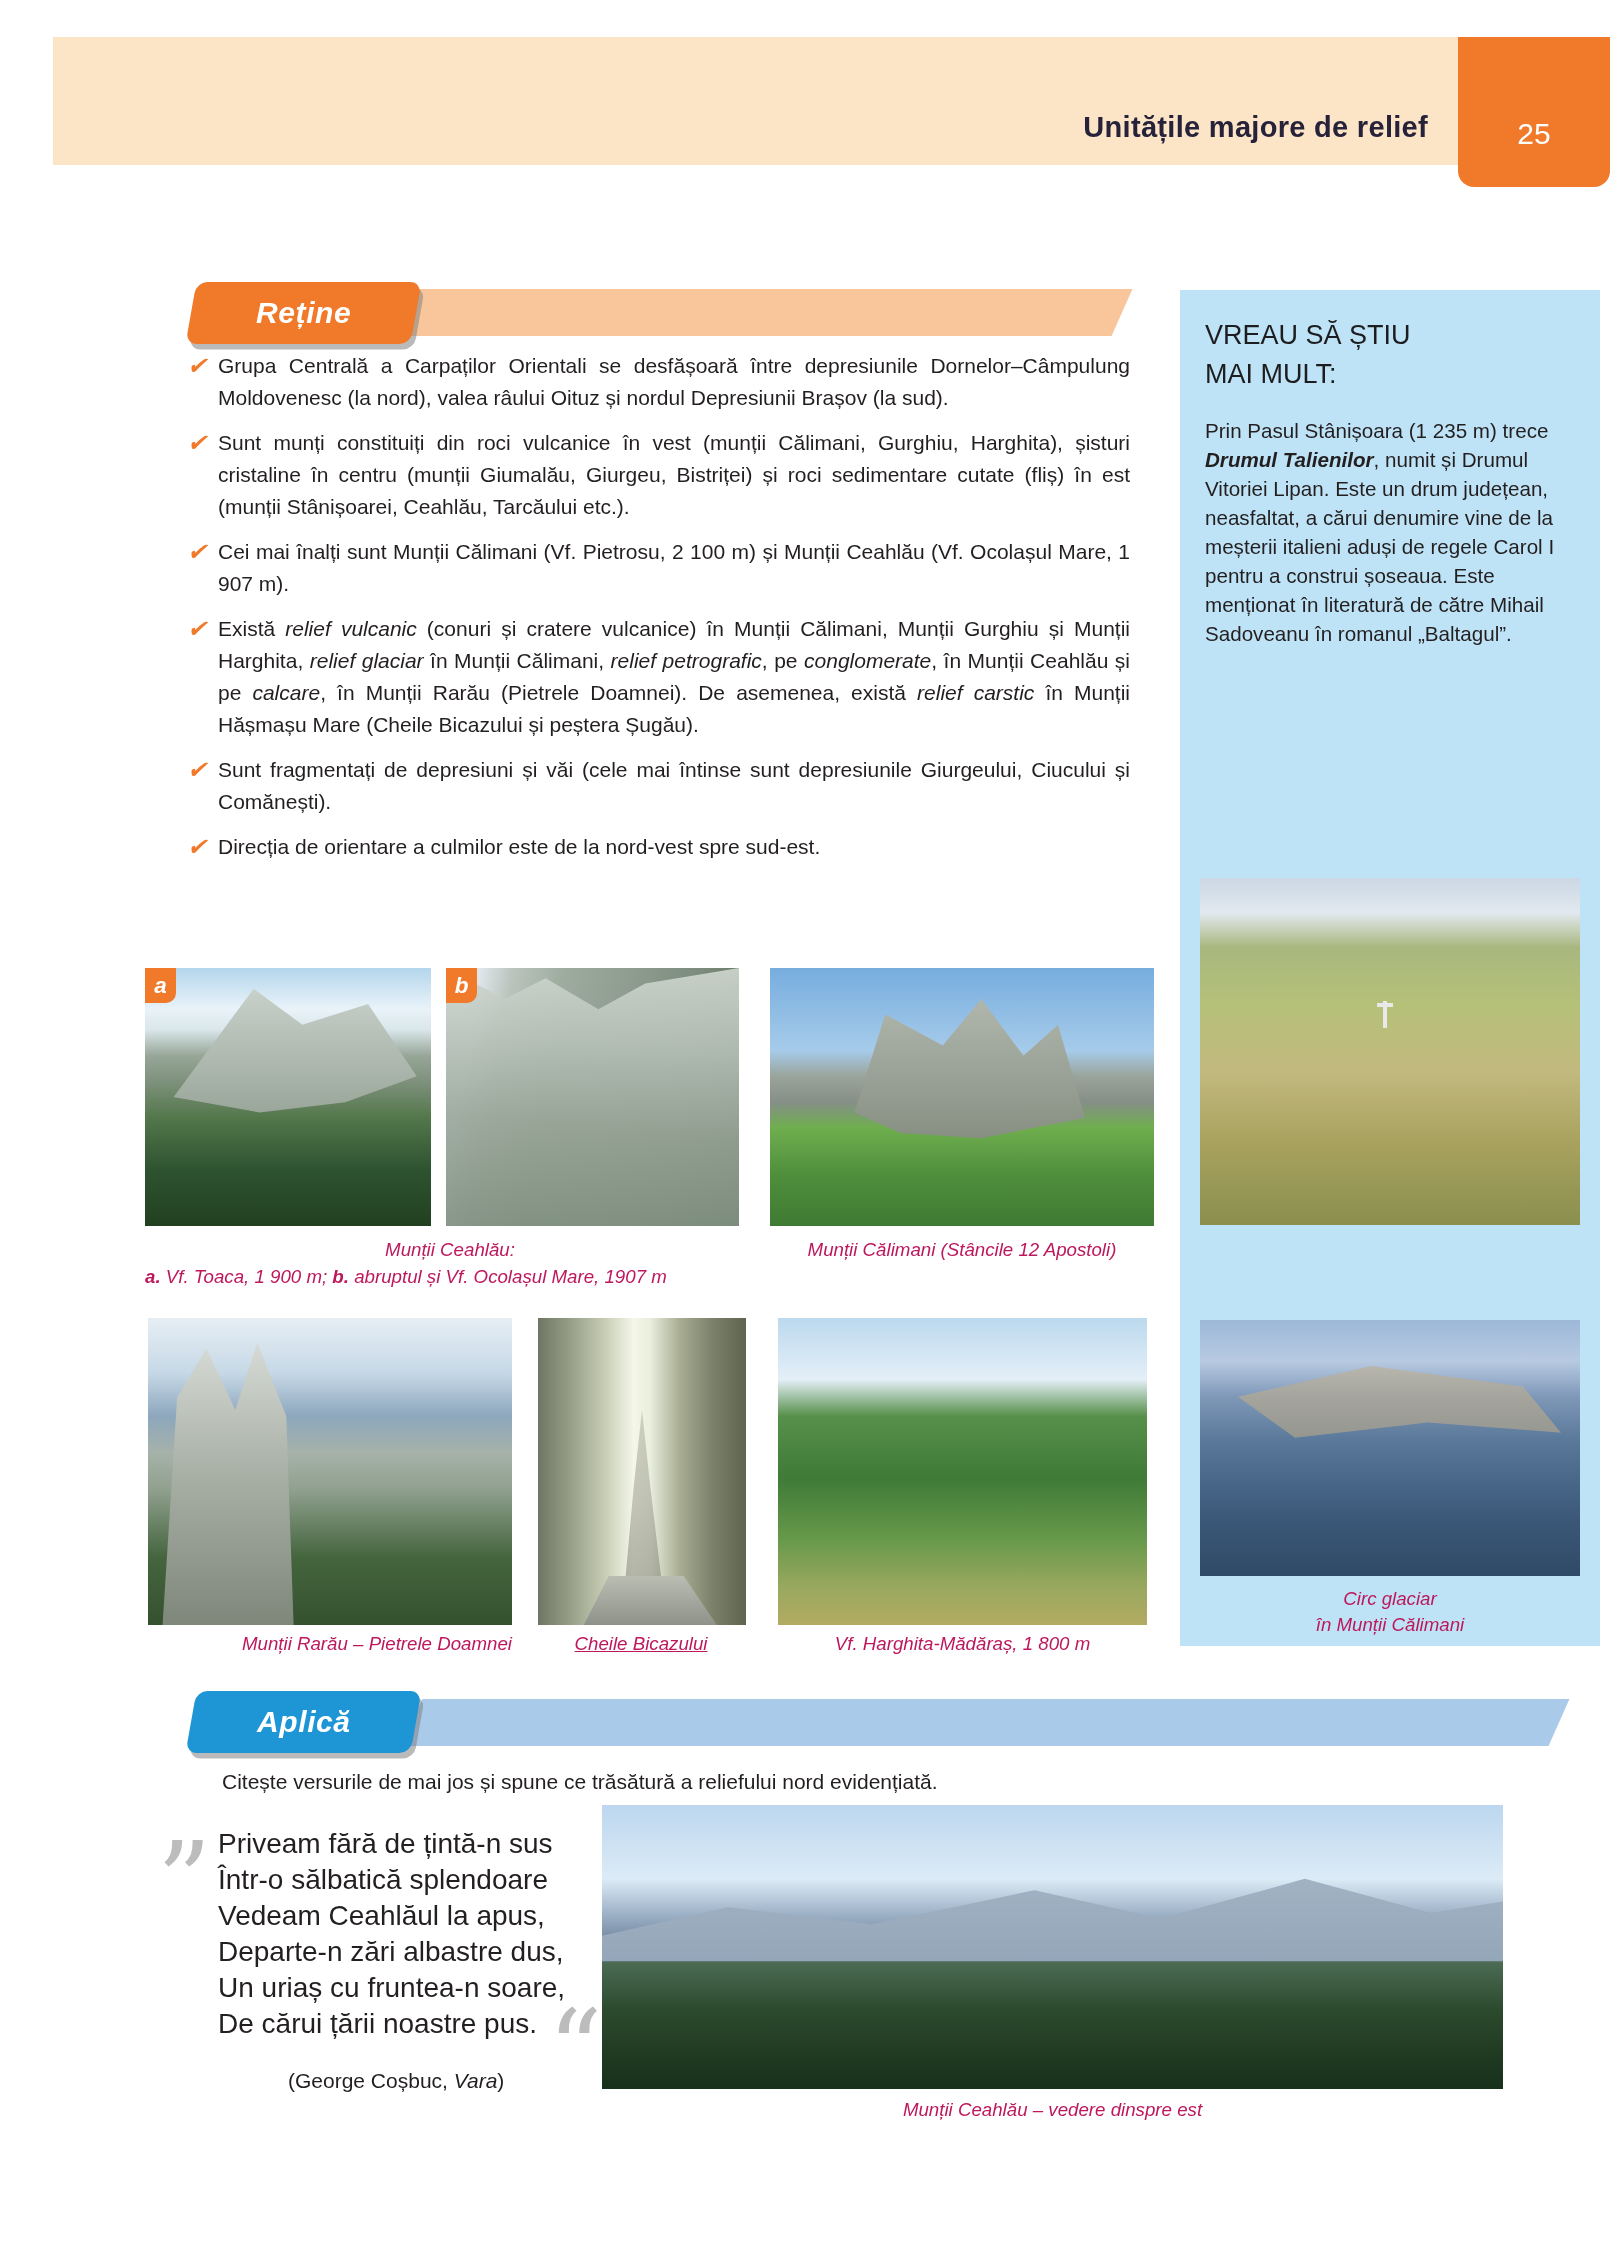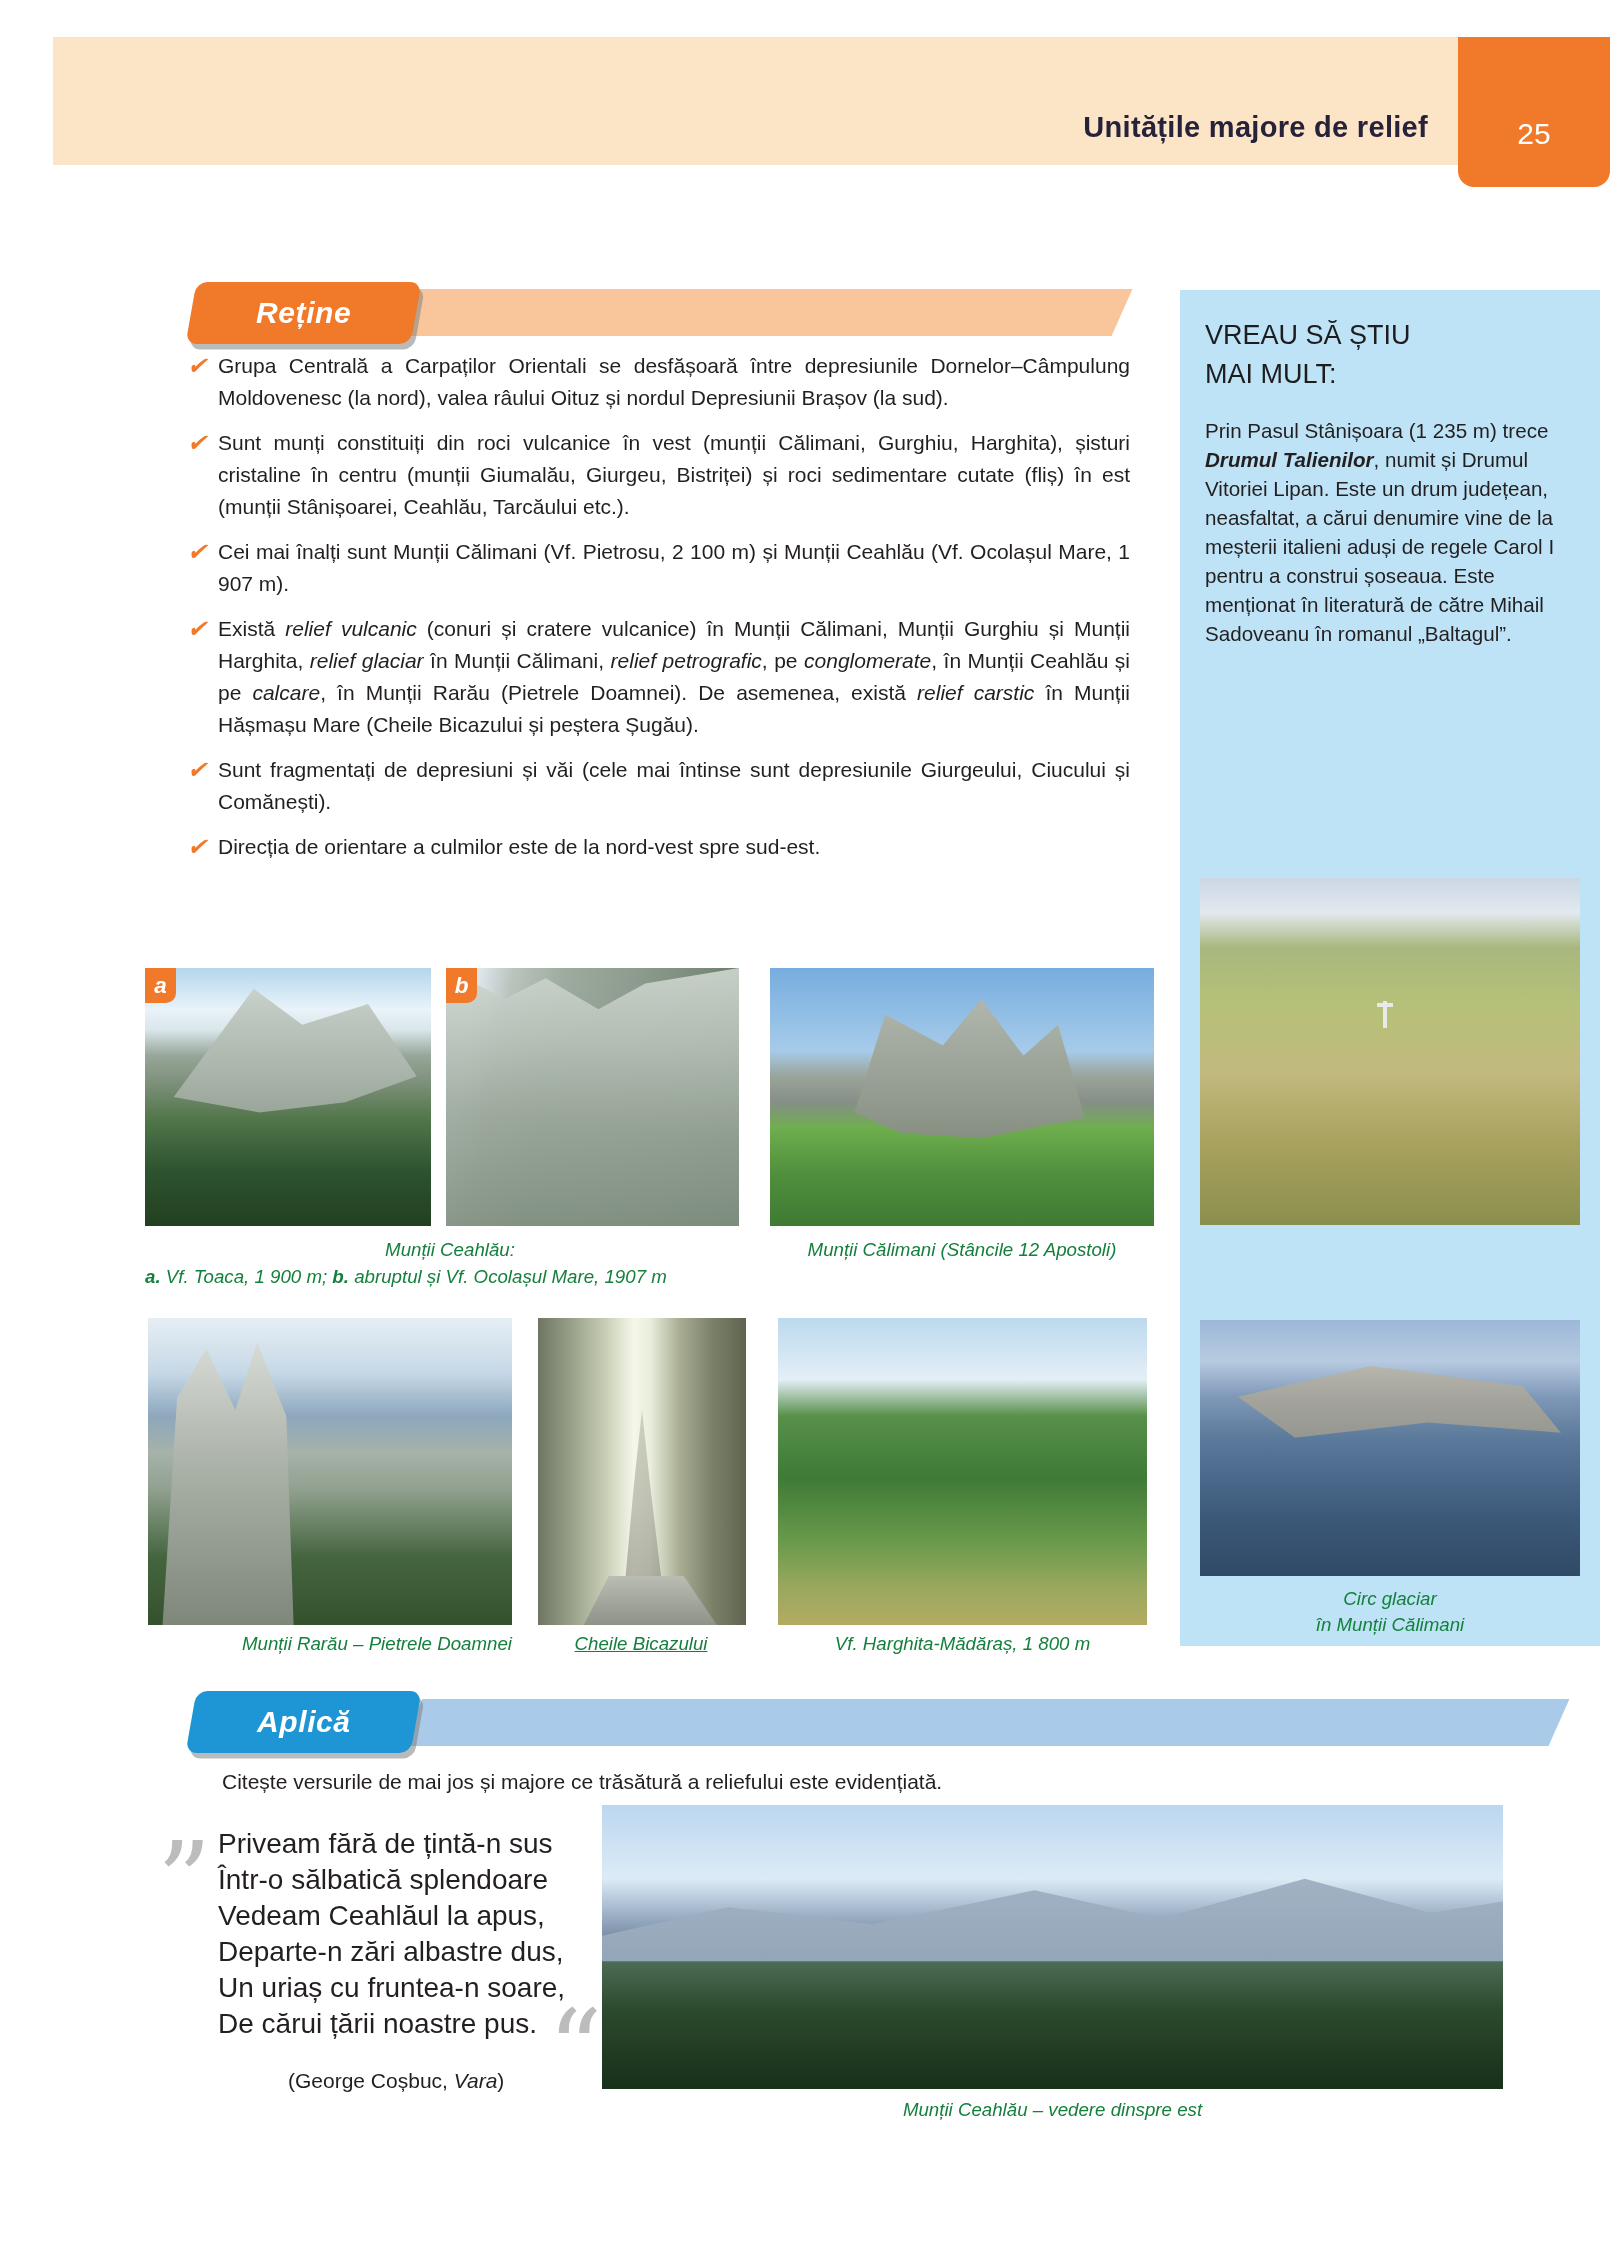--- a/index.html
+++ b/index.html
@@ -69,21 +69,21 @@
   .ph-harghita{background:linear-gradient(180deg,#bcd9ee 0%,#e4eff7 20%,#57904a 32%,#3f7a37 52%,#67994a 72%,#9aa85f 88%,#b3ab62 100%);}
   .ph-crucea{background:linear-gradient(180deg,#cbd7e4 0%,#e2e9ef 10%,#a8b77f 20%,#b5c178 36%,#c2b97e 56%,#a9a25e 76%,#8a8f4e 100%);}
   .ph-circ{background:linear-gradient(180deg,#9db8d8 0%,#b7cae1 16%,#7f98b8 30%,#5c7a9b 46%,#49688a 62%,#3c5878 78%,#2f4a66 100%);}
   .ph-circ .rock{clip-path:polygon(10% 30%,45% 18%,85% 26%,95% 44%,60% 40%,25% 46%);
                  background:linear-gradient(180deg,#c4b9a2,#93886f);opacity:.7;}
   .ph-panorama{background:linear-gradient(180deg,#bcd7ef 0%,#dcebf6 26%,#9fb3c9 38%,#7b90a8 46%,#4a6a52 56%,#2c4a2e 72%,#203a22 88%,#17301b 100%);}
   .ph-panorama .rock{clip-path:polygon(0 46%,14% 36%,30% 42%,48% 30%,62% 40%,78% 26%,92% 38%,100% 34%,100% 55%,0 55%);
                      background:linear-gradient(180deg,#aebdcd,#7e93a8);}
 
   
-  .cap{position:absolute;font-style:italic;font-size:18.7px;line-height:26px;color:#15803d;}
+  .cap{position:absolute;font-style:italic;font-size:18.7px;line-height:26px;color:#be185d;}
   .cap.center{text-align:center;}
 
   
   .sidebar{position:absolute;left:1180px;top:290px;width:420px;height:1356px;
            background:var(--sidebar_blue,#bee3f6);}
   .sb-title{position:absolute;left:25px;top:26px;font-size:27px;line-height:39px;color:#1d1d1f;}
   .sb-par{position:absolute;left:25px;top:126px;width:362px;font-size:20.6px;line-height:29px;}
   .sb-photo1{position:absolute;left:20px;top:588px;width:380px;height:347px;}
   .sb-cap1{left:20px;top:947px;width:380px;}
   .sb-photo2{position:absolute;left:20px;top:1030px;width:380px;height:256px;}
@@ -190,21 +190,21 @@
     <div class="cap center sb-cap2">
       <div>Circ glaciar</div>
       <div>în Munții Călimani</div>
     </div>
   </div>
 
   <div class="banner aplica"></div>
   <div class="badge aplica">
     <span>Aplică</span>
   </div>
-  <div class="instruction">Citește versurile de mai jos și majore ce trăsătură a reliefului este evidențiată.</div>
+  <div class="instruction">Citește versurile de mai jos și spune ce trăsătură a reliefului nord evidențiată.</div>
 
   <div class="quote open">”</div>
   <div class="poem">
     <div>Priveam fără de țintă-n sus</div>
     <div>Într-o sălbatică splendoare</div>
     <div>Vedeam Ceahlăul la apus,</div>
     <div>Departe-n zări albastre dus,</div>
     <div>Un uriaș cu fruntea-n soare,</div>
     <div>De cărui țării noastre pus.</div>
   </div>

